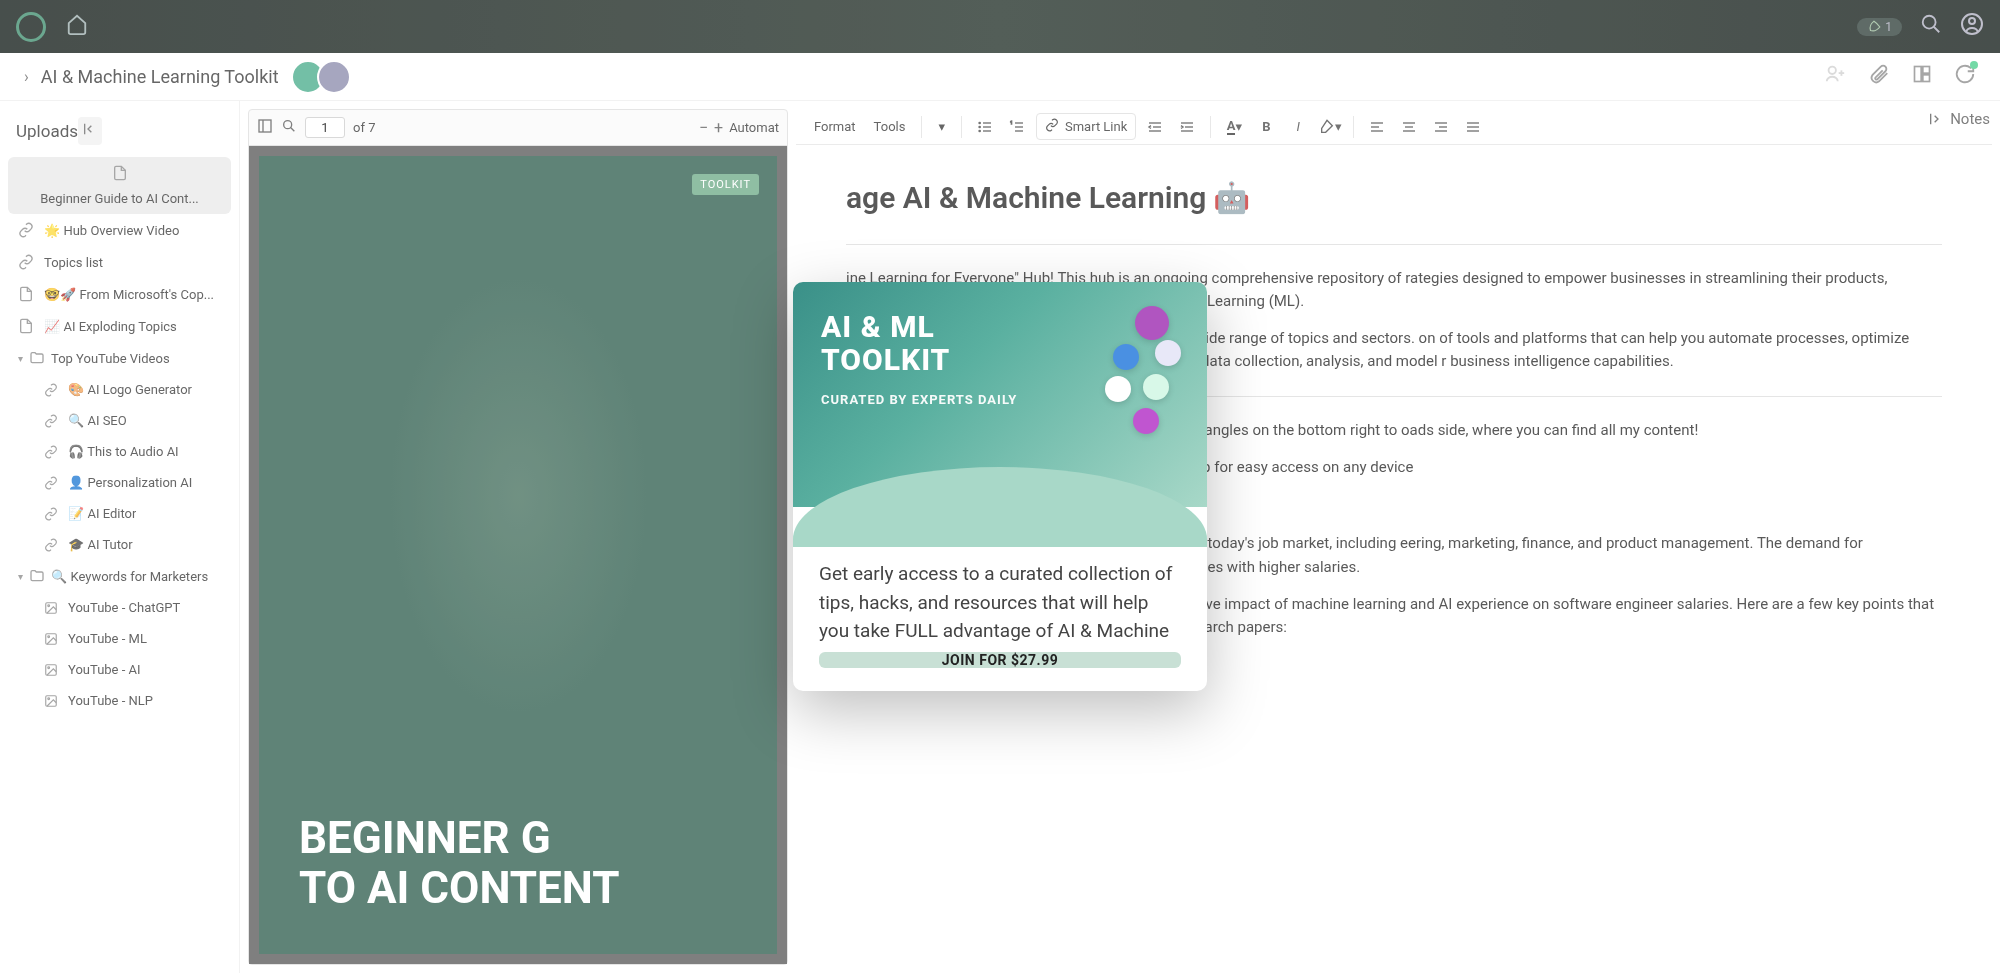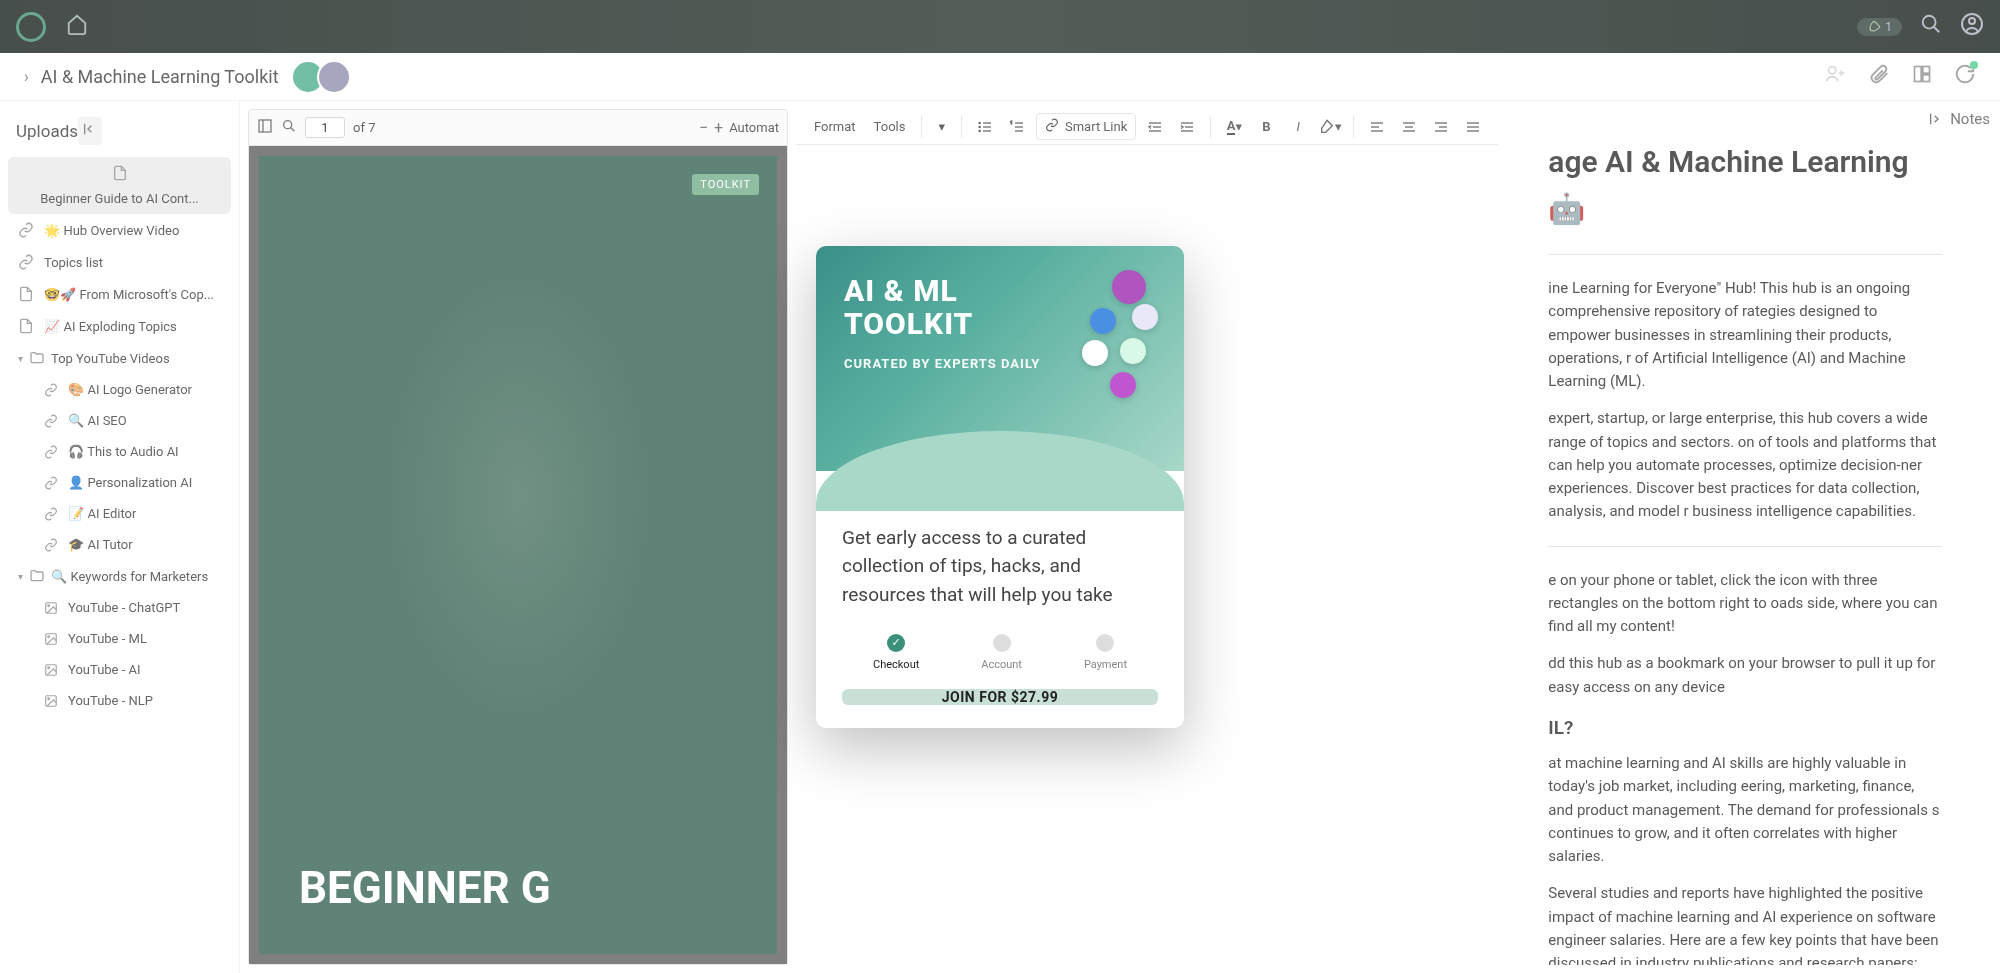--- a/index.html
+++ b/index.html
@@ -53,39 +53,39 @@
 .pdf-page-input { width: 40px; text-align: center; border: 1px solid #ccc; border-radius: 3px; padding: 2px; font-size: 13px; }
 .pdf-zoom { display: flex; align-items: center; gap: 6px; }
 .pdf-tb-icon { color: #555; font-size: 16px; }
 .pdf-view { flex: 1; background: #555; padding: 10px; display: flex; justify-content: center; overflow: hidden; }
 .pdf-page { background: #2a5a4a; width: 100%; position: relative; display: flex; flex-direction: column; justify-content: flex-end; padding: 40px; color: #fff; }
 .pdf-person { position: absolute; top: 15%; left: 25%; width: 50%; height: 55%; background: radial-gradient(ellipse at center, rgba(80,120,100,0.6), transparent 70%); border-radius: 50%; }
 .pdf-tag { position: absolute; top: 18px; right: 18px; background: #6aa885; color: #fff; font-size: 11px; padding: 4px 8px; border-radius: 3px; letter-spacing: 1px; }
 .pdf-big-text { font-size: 44px; font-weight: 700; line-height: 1.15; }
 
 
-.doc-panel { flex: 1; margin: 8px 8px 8px 4px; display: flex; flex-direction: row; }
+.doc-panel { flex: 1; margin: 8px 8px 8px 4px; display: flex; flex-direction: column; }
 .doc-toolbar { height: 36px; border-bottom: 1px solid #e5e5e5; display: flex; align-items: center; padding: 0 12px; gap: 6px; font-size: 13px; color: #333; }
 .tb-sep { width: 1px; height: 22px; background: #e0e0e0; margin: 0 4px; }
 .tb-menu { padding: 4px 6px; color: #333; }
 .tb-select { display: flex; align-items: center; gap: 4px; padding: 4px 6px; color: #333; }
 .tb-icon { width: 26px; height: 26px; display: flex; align-items: center; justify-content: center; color: #444; }
 .smart-link { display: flex; align-items: center; gap: 6px; border: 1px solid #ddd; border-radius: 4px; padding: 4px 8px; }
 .doc-body { flex: 1; padding: 30px 50px; overflow-y: auto; font-size: 15px; line-height: 1.55; color: #222; }
 .doc-h1 { font-size: 30px; font-weight: 600; display: flex; align-items: center; gap: 10px; }
 .doc-hr { border: none; border-top: 1px solid #ddd; margin: 22px 0; }
 .doc-p { margin-bottom: 14px; }
 .doc-h3 { font-size: 19px; font-weight: 600; margin: 14px 0 10px; }
 
 
 .notes-collapsed { position: absolute; top: 110px; right: 10px; display: flex; align-items: center; gap: 6px; color: #555; font-size: 15px; }
 
 
 .overlay { position: absolute; inset: 0; background: rgba(255,255,255,0.25); display: flex; align-items: center; justify-content: center; }
-.modal { width: 368px; background: #fff; border-radius: 10px; overflow: hidden; box-shadow: 0 20px 60px rgba(0,0,0,0.25); }
+.modal { width: 414px; background: #fff; border-radius: 10px; overflow: hidden; box-shadow: 0 20px 60px rgba(0,0,0,0.25); }
 .modal-hero { height: 225px; background: linear-gradient(135deg, #3a9088, #5ab0a0 40%, #a8d8c8); position: relative; padding: 28px 28px 16px; color: #fff; }
 .modal-hero h2 { font-size: 30px; font-weight: 800; line-height: 1.1; letter-spacing: 1px; }
 .modal-hero .sub { font-size: 13px; font-weight: 700; letter-spacing: 1px; margin-top: 16px; opacity: 0.95; }
 .modal-wave { position: absolute; bottom: 0; left: 0; right: 0; height: 80px; background: #a8d8c8; border-radius: 50% 50% 0 0 / 90% 90% 0 0; transform: translateY(50%); }
 .modal-icons { position: absolute; right: 18px; top: 18px; width: 100px; height: 140px; }
 .mi { position: absolute; width: 26px; height: 26px; border-radius: 50%; background: #fff; box-shadow: 0 2px 6px rgba(0,0,0,0.15); }
 .mi1 { top: 6px; right: 20px; width: 34px; height: 34px; background: #b055c0; }
 .mi2 { top: 44px; right: 50px; background: #4a90e2; }
 .mi3 { top: 40px; right: 8px; background: #e8e8f8; }
 .mi4 { top: 76px; right: 58px; background: #fff; }
@@ -374,20 +374,21 @@
           <span class="pdf-tb-icon">−</span>
           <span class="pdf-tb-icon">+</span>
           <span>Automat</span>
         </div>
       </div>
       <div class="pdf-view">
         <div class="pdf-page">
           <div class="pdf-tag">TOOLKIT</div>
           <div class="pdf-person"></div>
           <div class="pdf-big-text">BEGINNER G</div>
+          <div class="pdf-big-text">TO AI CONTENT</div>
         </div>
       </div>
     </div>
 
     <div class="doc-panel">
       <div class="doc-toolbar">
         <span class="tb-menu">Format</span>
         <span class="tb-menu">Tools</span>
         <span class="tb-sep"></span>
         <span class="tb-select">
@@ -512,30 +513,16 @@
         <div class="mi mi3"></div>
         <div class="mi mi4"></div>
         <div class="mi mi5"></div>
         <div class="mi mi6"></div>
       </div>
       <div class="modal-wave"></div>
     </div>
     <div class="modal-body">
       <div class="modal-title2">AI &amp; Machine Learning Toolkit</div>
       <div class="modal-desc">Get early access to a curated collection of tips, hacks, and resources that will help you take FULL advantage of AI &amp; Machine Learning. We are a community of people focusing on practical applications of AI &amp; ML that you</div>
-      <div class="steps">
-        <div class="step active">
-          <div class="step-dot"></div>
-          <span>Checkout</span>
-        </div>
-        <div class="step">
-          <div class="step-dot"></div>
-          <span>Account</span>
-        </div>
-        <div class="step">
-          <div class="step-dot"></div>
-          <span>Payment</span>
-        </div>
-      </div>
       <button class="join-btn">JOIN FOR $27.99</button>
     </div>
   </div>
 </div>
 
 </body></html>

